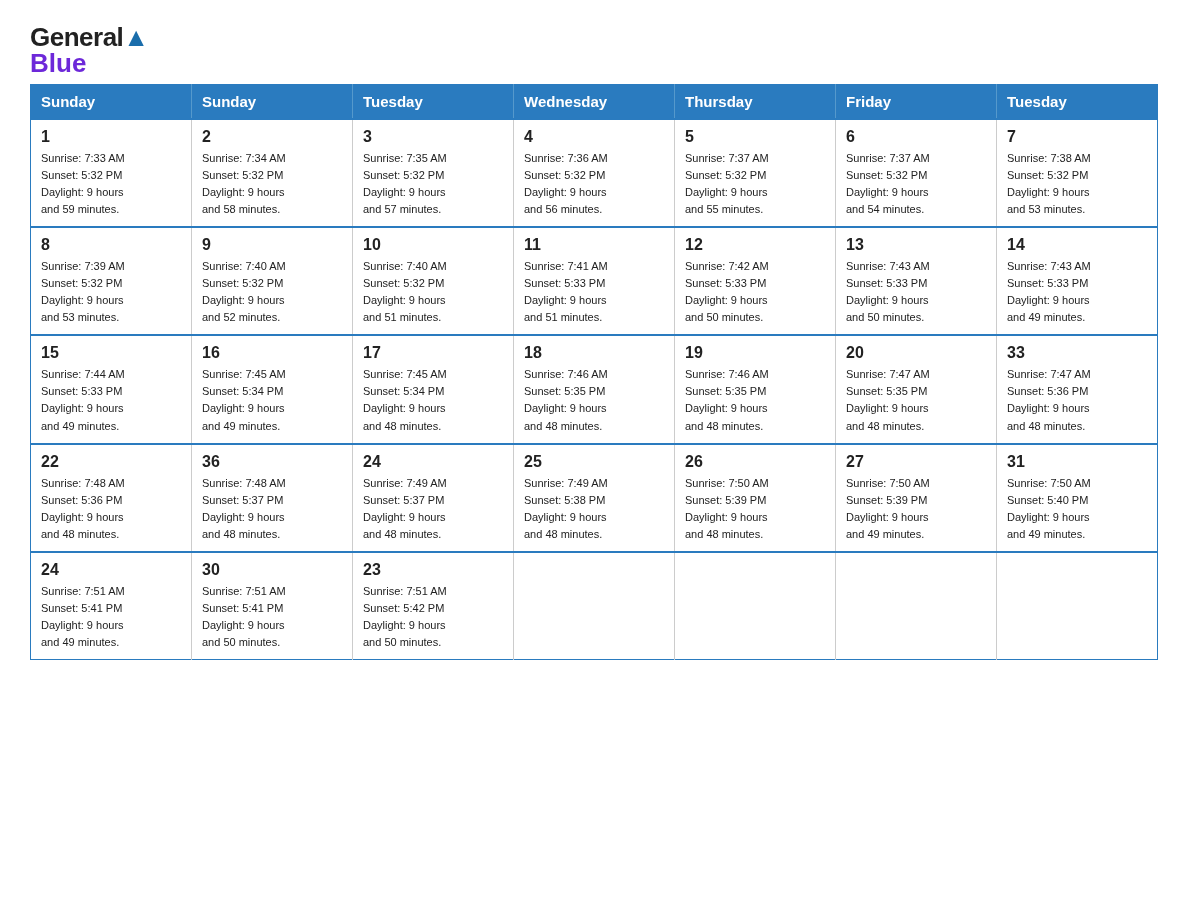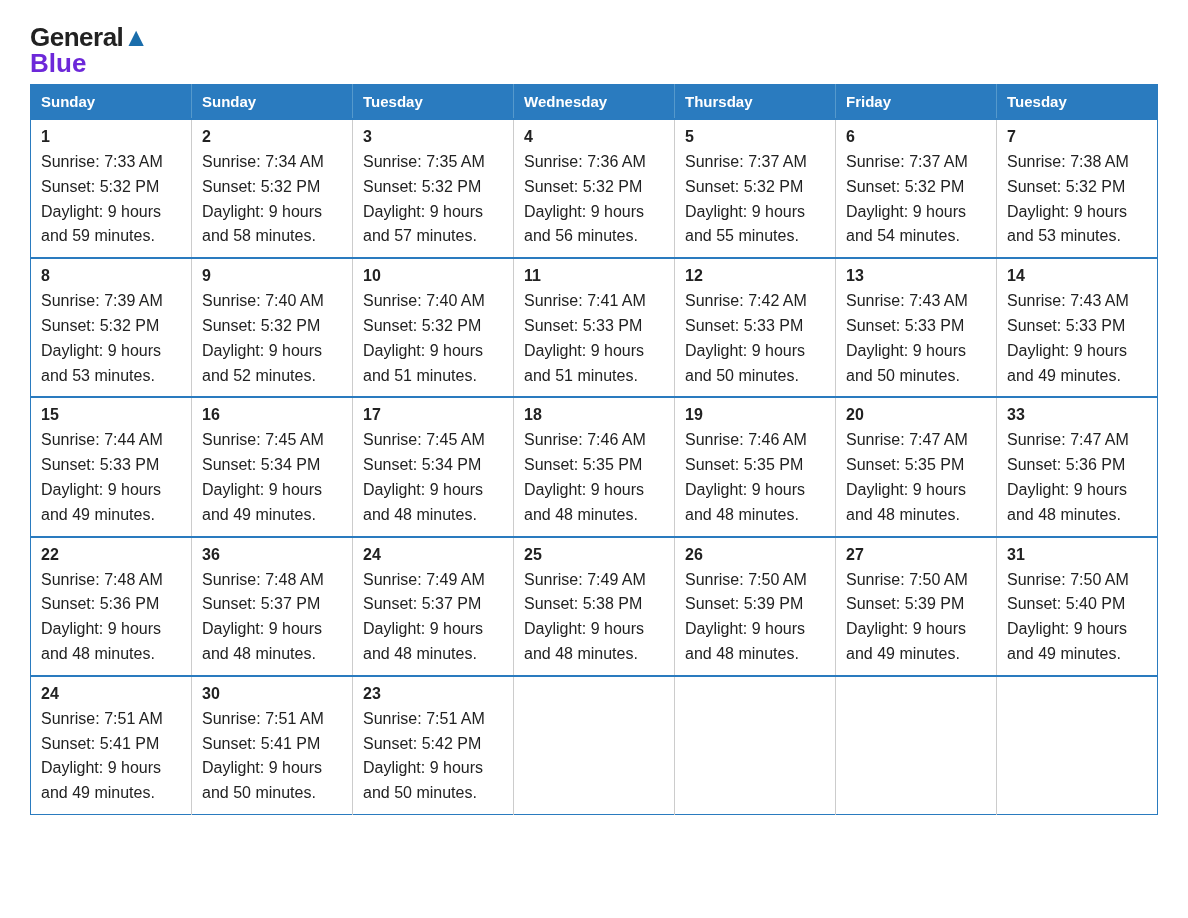--- a/index.html
+++ b/index.html
@@ -83,21 +83,21 @@
       min-height: 90px;
     }
     tbody td:last-child { border-right: none; }
     .day-num {
       font-size: 16px;
       font-weight: bold;
       display: block;
       margin-bottom: 4px;
     }
     .day-info {
-      font-size: 16px;
+      font-size: 11px;
       line-height: 1.55;
       color: #222;
     }
     .empty-cell {
       background: #fff;
     }
   </style>
 </head>
 <body>
 

